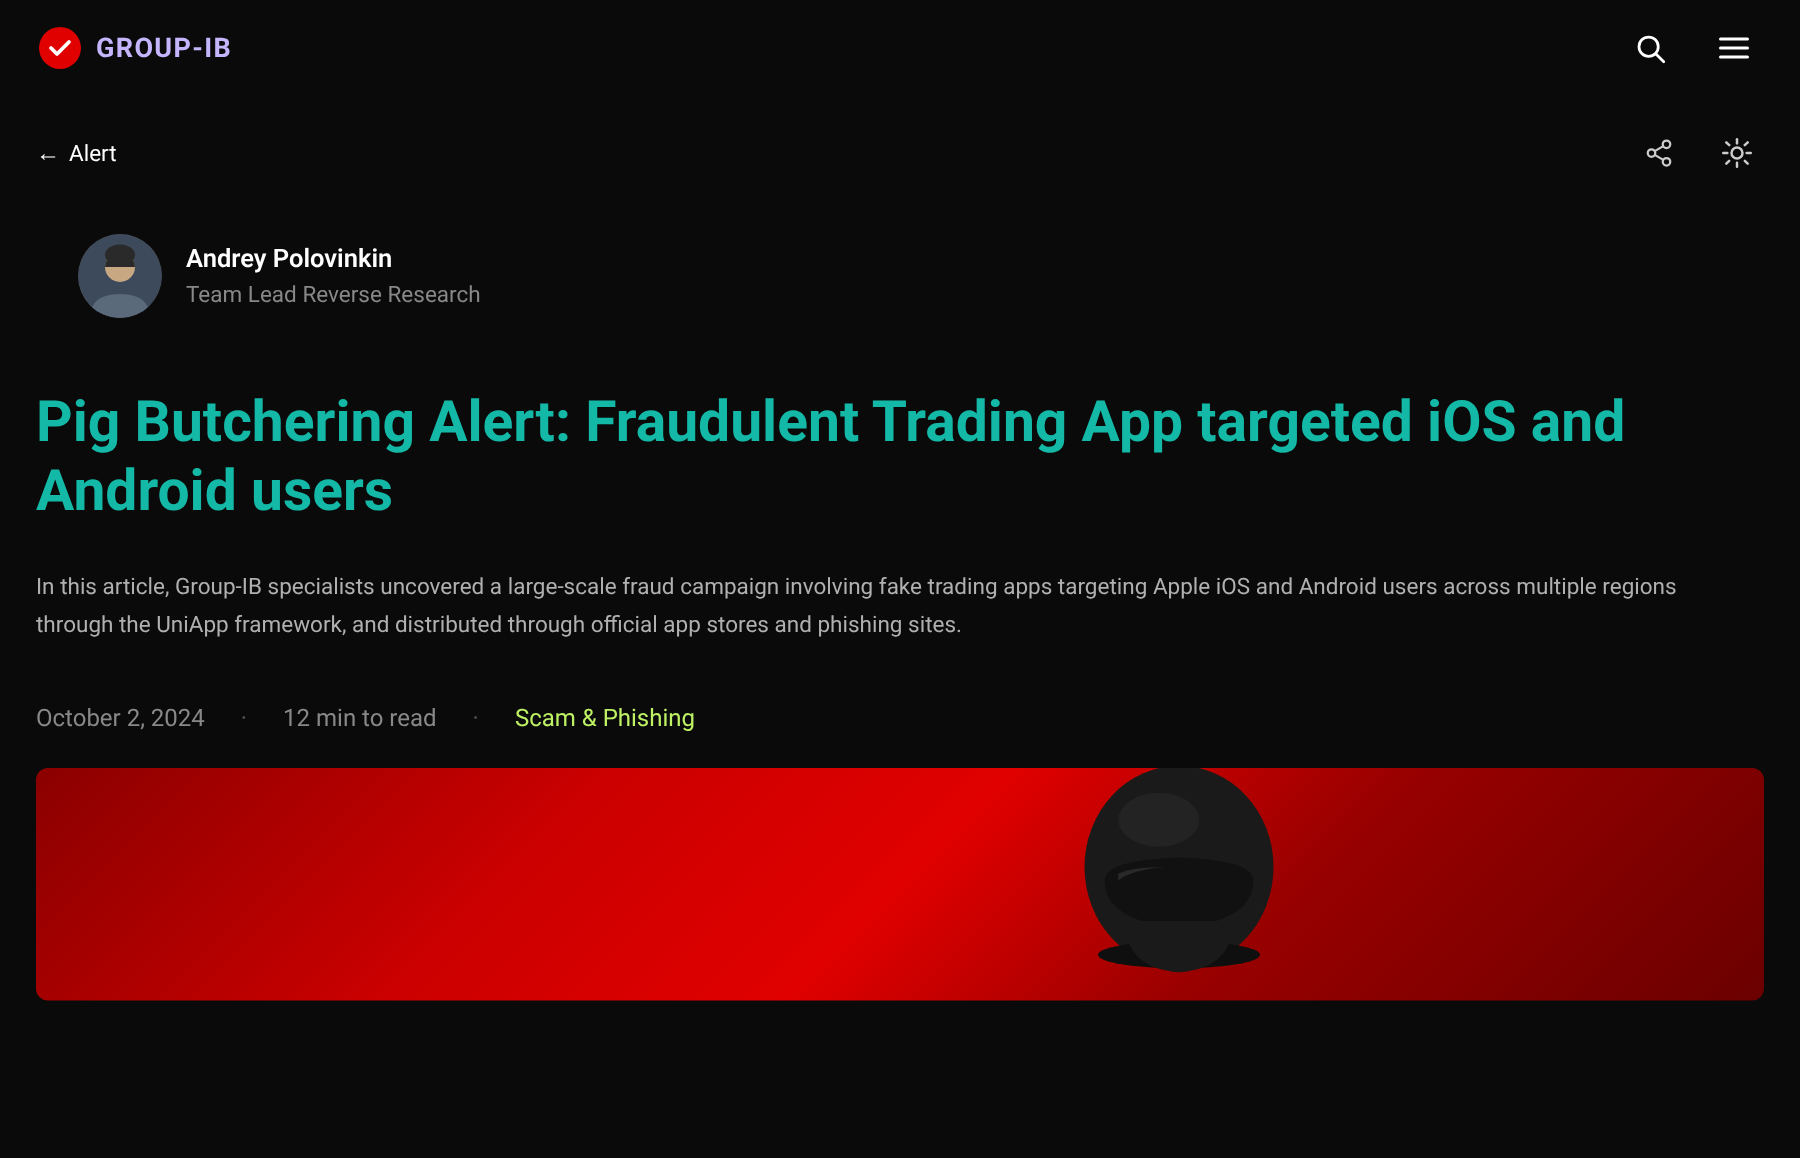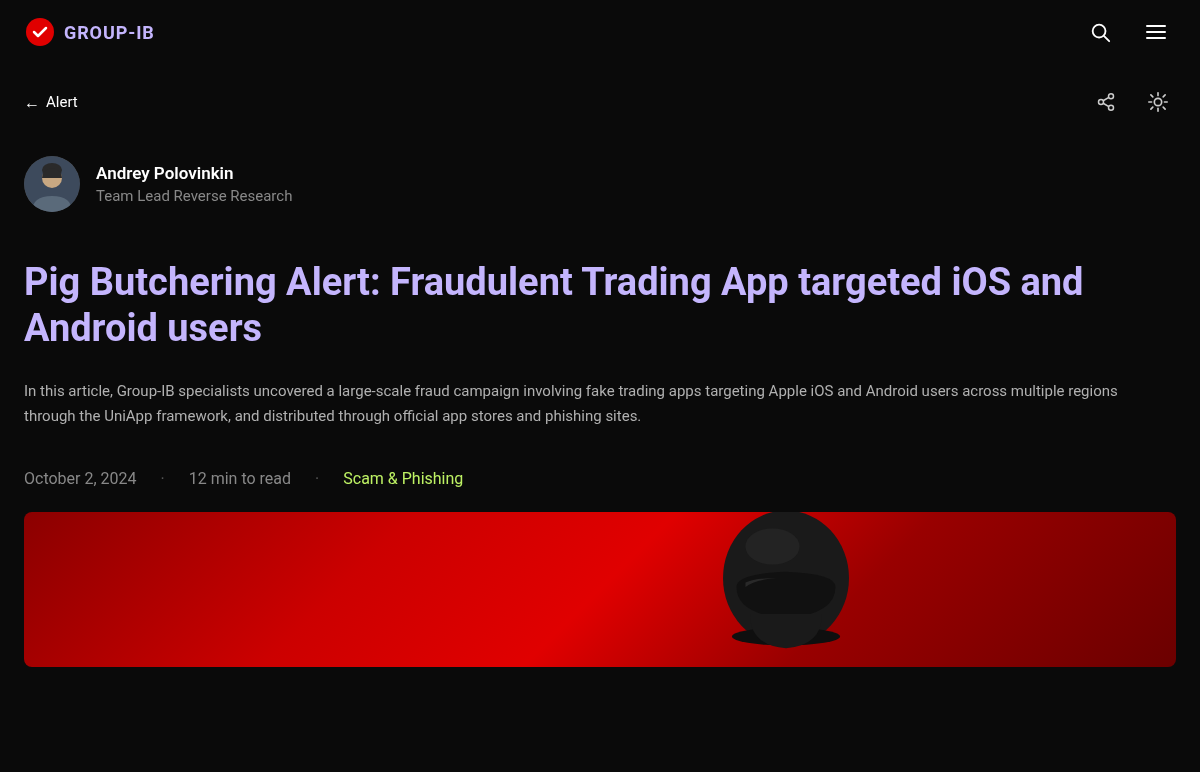--- a/index.html
+++ b/index.html
@@ -104,20 +104,21 @@
       width: 36px;
       height: 36px;
     }
 
     
     .author-section {
       display: flex;
       align-items: center;
       gap: 16px;
       padding: 16px 24px 24px 24px;
+      margin-left: 28px;
     }
 
     .author-avatar {
       width: 56px;
       height: 56px;
       border-radius: 50%;
       background: linear-gradient(135deg, #3a3a3a 0%, #555 50%, #222 100%);
       overflow: hidden;
       flex-shrink: 0;
       position: relative;
@@ -143,21 +144,21 @@
 
     
     .article-content {
       padding: 24px 24px 32px 24px;
     }
 
     .article-title {
       font-size: 38px;
       font-weight: 700;
       line-height: 1.2;
-      color: #c4b5fd;
+      color: #14b8a6;
       margin-bottom: 28px;
       max-width: 1100px;
     }
 
     .article-description {
       font-size: 15px;
       line-height: 1.65;
       color: #b0b0b0;
       max-width: 1100px;
       margin-bottom: 40px;

